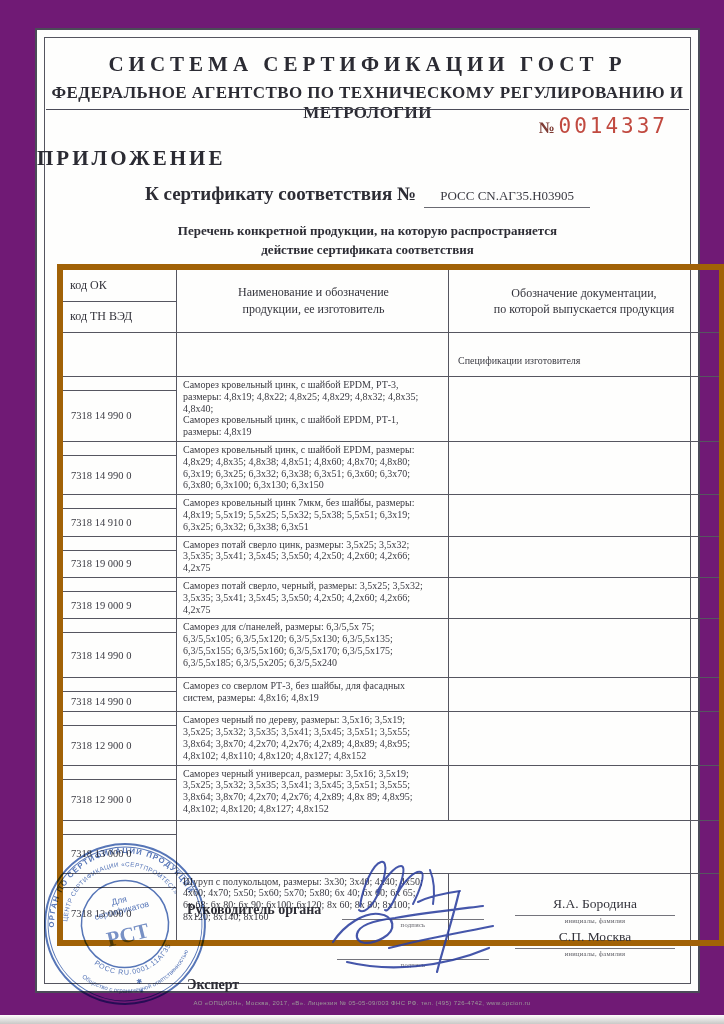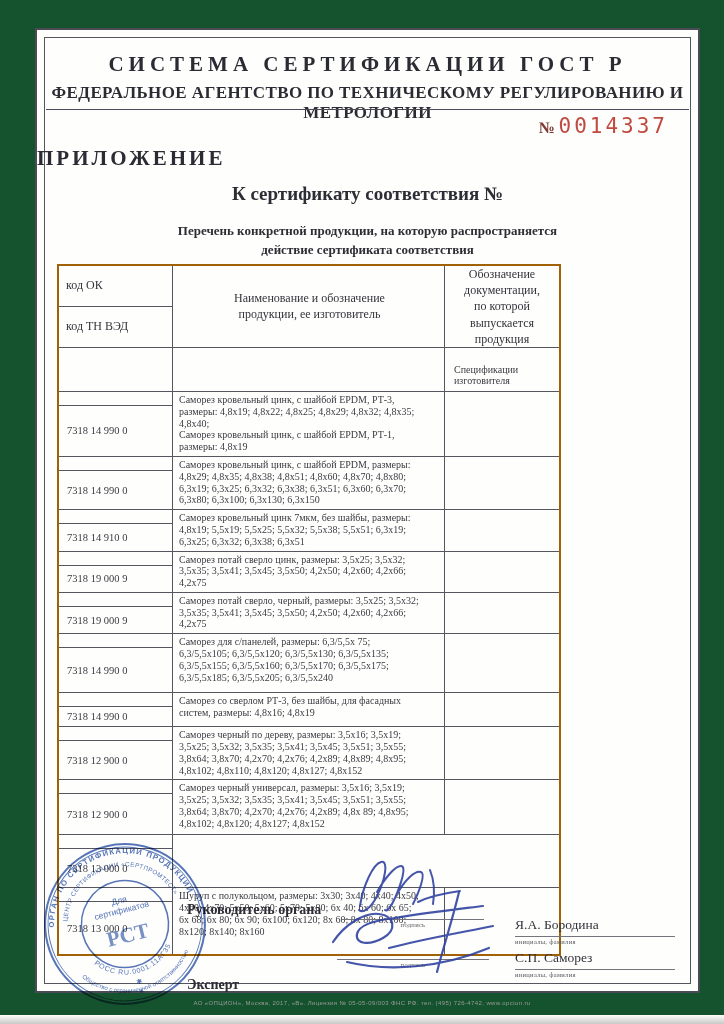--- a/index.html
+++ b/index.html
@@ -1,17 +1,17 @@
 <!DOCTYPE html>
 <html><head>
 <meta charset="utf-8">
 <style>
   html,body{margin:0;padding:0;background:#e9e9e7;}
   .canvas{
-    position:relative;width:724px;height:1024px;background:#14532d;overflow:hidden;
+    position:relative;width:724px;height:1024px;background:#701a75;overflow:hidden;
     font-family:"Liberation Serif", serif;color:#33333b;
   }
   .scan-bottom{position:absolute;left:0;right:0;bottom:0;height:9px;
     background:linear-gradient(#fdfdfc,#c9c9c7);}
   
   .frame-outer{position:absolute;left:35px;top:28px;width:661px;height:961px;
     border:2px solid #4b4b58;background:#fefefd;}
   .frame-inner{position:absolute;inset:7px;border:1px solid #55555f;}
   
   .title-system{position:absolute;left:0;right:0;top:22px;text-align:center;
@@ -26,22 +26,22 @@
   .doc-title{position:absolute;left:0;right:0;top:116px;text-align:left;
     font-size:21px;font-weight:bold;letter-spacing:3px;color:#2b2b33;}
   .cert-row{position:absolute;left:0;right:0;top:153px;display:flex;
     justify-content:center;align-items:flex-end;}
   .cert-label{font-size:19px;font-weight:bold;color:#2d2d35;}
   .cert-value{font-size:13px;color:#3a3a42;border-bottom:1px solid #6a6a72;
     padding:0 16px 3px 16px;margin-left:8px;transform:translateY(3px);}
   .subtitle{position:absolute;left:0;right:0;top:192px;text-align:center;
     font-size:13px;font-weight:bold;line-height:1.45;color:#2d2d35;white-space:pre-line;}
   
-  .ptable{position:absolute;left:20px;top:234px;width:504px;
-    border:2px solid #a16207;box-sizing:border-box;}
+  .ptable{position:absolute;left:20px;top:234px;width:668px;
+    border:6px solid #a16207;box-sizing:border-box;}
   .trow{display:grid;grid-template-columns:114px 272px 1fr;border-top:1px solid #565660;}
   .trow:first-child{border-top:none;}
   .cl,.cm{border-right:1px solid #565660;}
   .cl{display:flex;flex-direction:column;}
   .cl .strip{height:13px;border-bottom:1px solid #565660;flex:0 0 auto;}
   .cl .code{flex:1;display:flex;align-items:center;padding:2px 4px 2px 8px;
     font-size:10.5px;color:#3a3a42;}
   .cm{padding:2px 4px 3px 6px;font-size:10px;line-height:1.18;color:#3a3a42;
     white-space:pre-line;font-family:Liberation Serif, serif;}
   
@@ -64,21 +64,21 @@
   .sig-label{position:absolute;font-size:14px;font-weight:bold;color:#2d2d35;}
   .lbl-head{left:150px;top:872px;}
   .lbl-expert{left:150px;top:910px;margin-top:37px;}
   .sig-svg{position:absolute;z-index:4;}
   .sig1{left:295px;top:822px;}
   .sig2{left:282px;top:852px;}
   .sign-line{position:absolute;border-top:1px solid #74747c;text-align:center;}
   .line1{left:305px;top:889px;width:142px;}
   .line2{left:300px;top:929px;width:152px;}
   .cap{font-size:6.5px;color:#5a5a62;letter-spacing:.3px;padding-top:1px;}
-  .name-block{position:absolute;width:160px;margin-top:21px;}
+  .name-block{position:absolute;width:160px;text-align:center;}
   .nb1{left:478px;top:866px;}
   .nb2{left:478px;top:899px;}
   .name-block .nm{font-size:13.5px;color:#33333b;border-bottom:1px solid #74747c;
     padding-bottom:3px;}
   
   .imprint{position:absolute;left:0;right:0;top:1000px;text-align:center;
     font-size:6px;color:#9b9b99;letter-spacing:.4px;font-family:"Liberation Sans",sans-serif;}
 </style>
 </head>
 <body>
@@ -94,20 +94,21 @@
 
     <div class="form-number">
       <span class="ns">№</span>
       <span class="digits">0014337</span>
     </div>
 
     <div class="doc-title">ПРИЛОЖЕНИЕ</div>
 
     <div class="cert-row">
       <span class="cert-label">К сертификату соответствия №</span>
+      <span class="cert-value">РОСС CN.АГ35.Н03905</span>
     </div>
 
     <div class="subtitle">Перечень конкретной продукции,  на которую распространяется
 действие сертификата соответствия</div>
 
     <div class="ptable">
 
       <div class="trow thead">
         <div class="cl">
           <div class="hsub top">код ОК</div>
@@ -310,21 +311,21 @@
     </div>
     <div class="sign-line line2">
       <div class="cap">подпись</div>
     </div>
 
     <div class="name-block nb1">
       <div class="nm">Я.А. Бородина</div>
       <div class="cap">инициалы, фамилия</div>
     </div>
     <div class="name-block nb2">
-      <div class="nm">С.П. Саморез</div>
+      <div class="nm">С.П. Москва</div>
       <div class="cap">инициалы, фамилия</div>
     </div>
 
   </div>
 
   <div class="imprint">АО «ОПЦИОН», Москва, 2017, «В».   Лицензия № 05-05-09/003 ФНС РФ.   тел. (495) 726-4742, www.opcion.ru</div>
   <div class="scan-bottom"></div>
 </div>
 
 </body></html>

